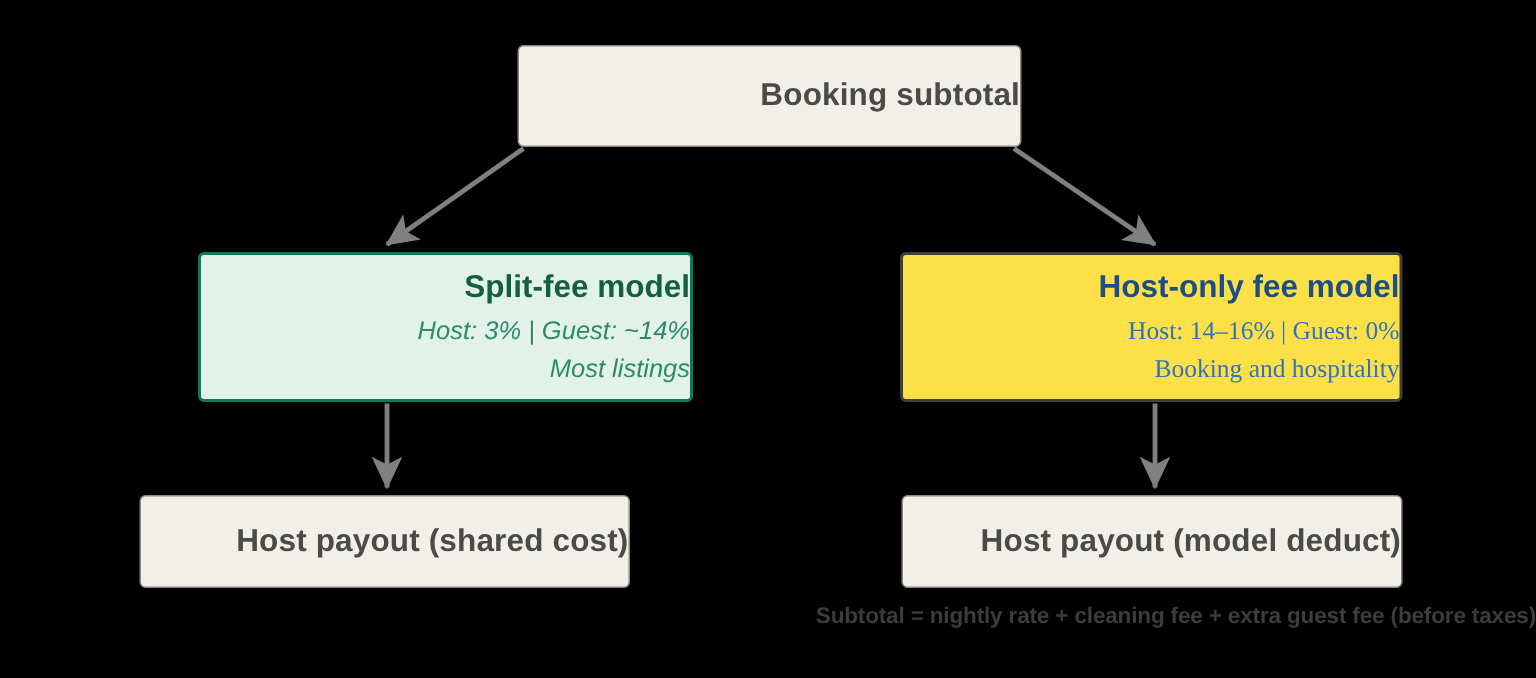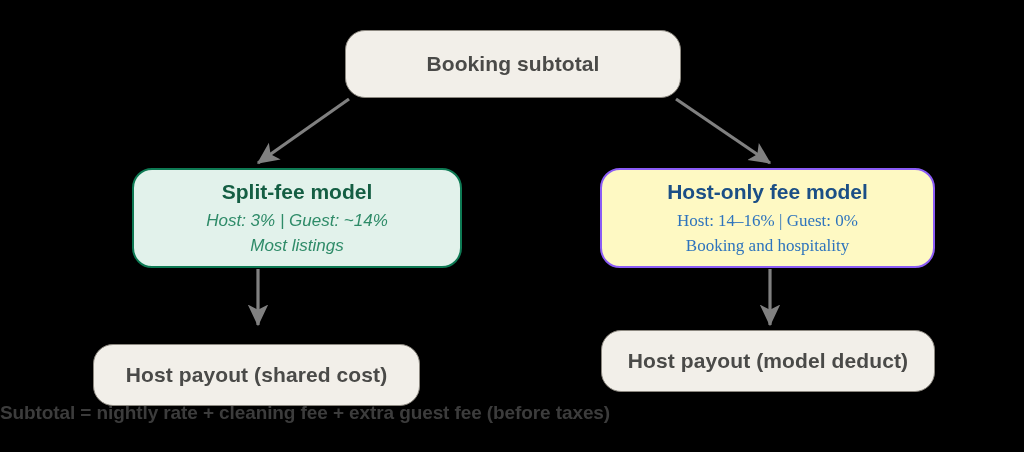--- a/index.html
+++ b/index.html
@@ -28,24 +28,24 @@
     width: 1024px;
     height: 452px;
     pointer-events: none;
   }
 
   .node {
     position: absolute;
     box-sizing: border-box;
     display: flex;
     flex-direction: column;
-    align-items: center;
+    align-items: flex-end;
     justify-content: center;
     text-align: center;
-    border-radius: 20px;
+    border-radius: 4px;
   }
 
   
   .node-neutral {
     background: #F2EFE9;
     border: 1.4px solid #8C8880;
     color: #4A4A48;
   }
   .node-neutral .title {
     font-size: 21px;
@@ -71,22 +71,22 @@
   .node-green .sub {
     font-size: 17px;
     font-weight: 400;
     color: #2E8B68;
     line-height: 1.45;
     font-style: italic;
   }
 
   
   .node-blue {
-    background: #fef9c3;
-    border: 2px solid #8b5cf6;
+    background: #fde047;
+    border: 2px solid #404040;
     color: #2A6FB8;
   }
   .node-blue .title {
     font-size: 21px;
     font-weight: 700;
     color: #1B4F86;
     line-height: 1.3;
     margin-bottom: 4px;
   }
   .node-blue .sub {
@@ -111,39 +111,39 @@
     height: 100px;
   }
   #node-host-only {
     left: 600px;
     top: 168px;
     width: 335px;
     height: 100px;
   }
   #node-payout-shared {
     left: 93px;
-    top: 344px;
+    top: 330px;
     width: 327px;
     height: 62px;
   }
   #node-payout-full {
     left: 601px;
     top: 330px;
     width: 334px;
     height: 62px;
   }
 
   
   #footnote {
     position: absolute;
     left: 0;
     top: 402px;
     width: 1024px;
-    text-align: left;
-    font-size: 19px;
+    text-align: right;
+    font-size: 15px;
     font-weight: 700;
     color: #3C3C3C;
     letter-spacing: -0.1px;
   }
 </style>
 </head>
 <body>
 
 <div id="canvas">
 

